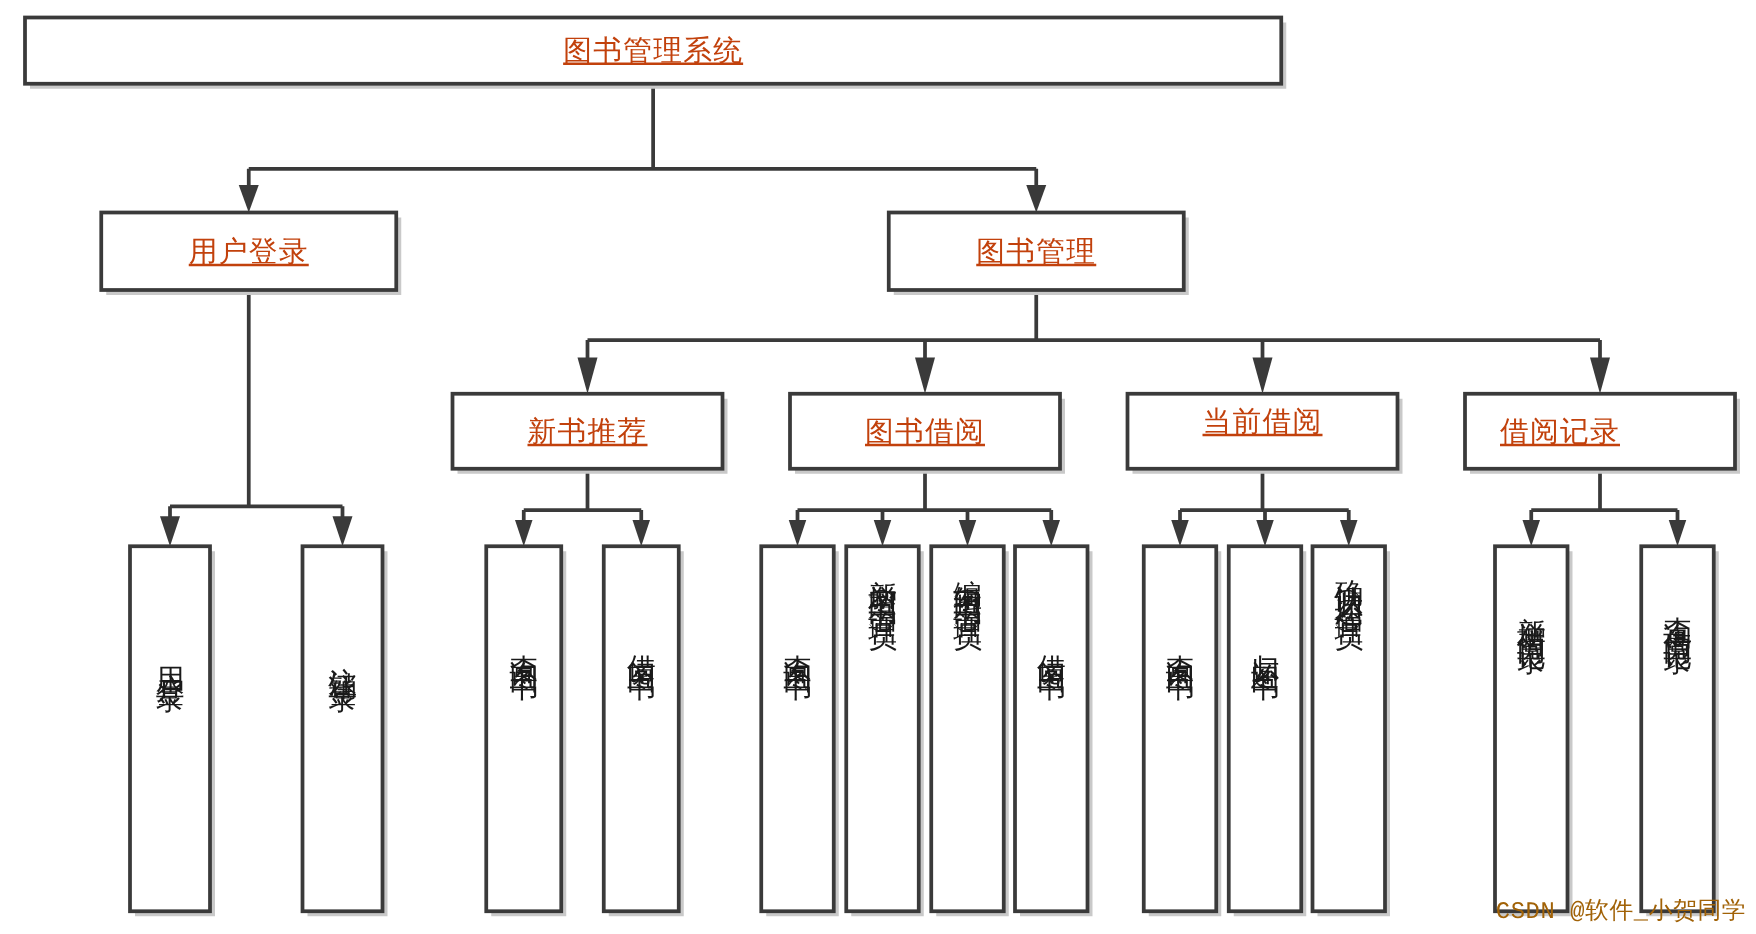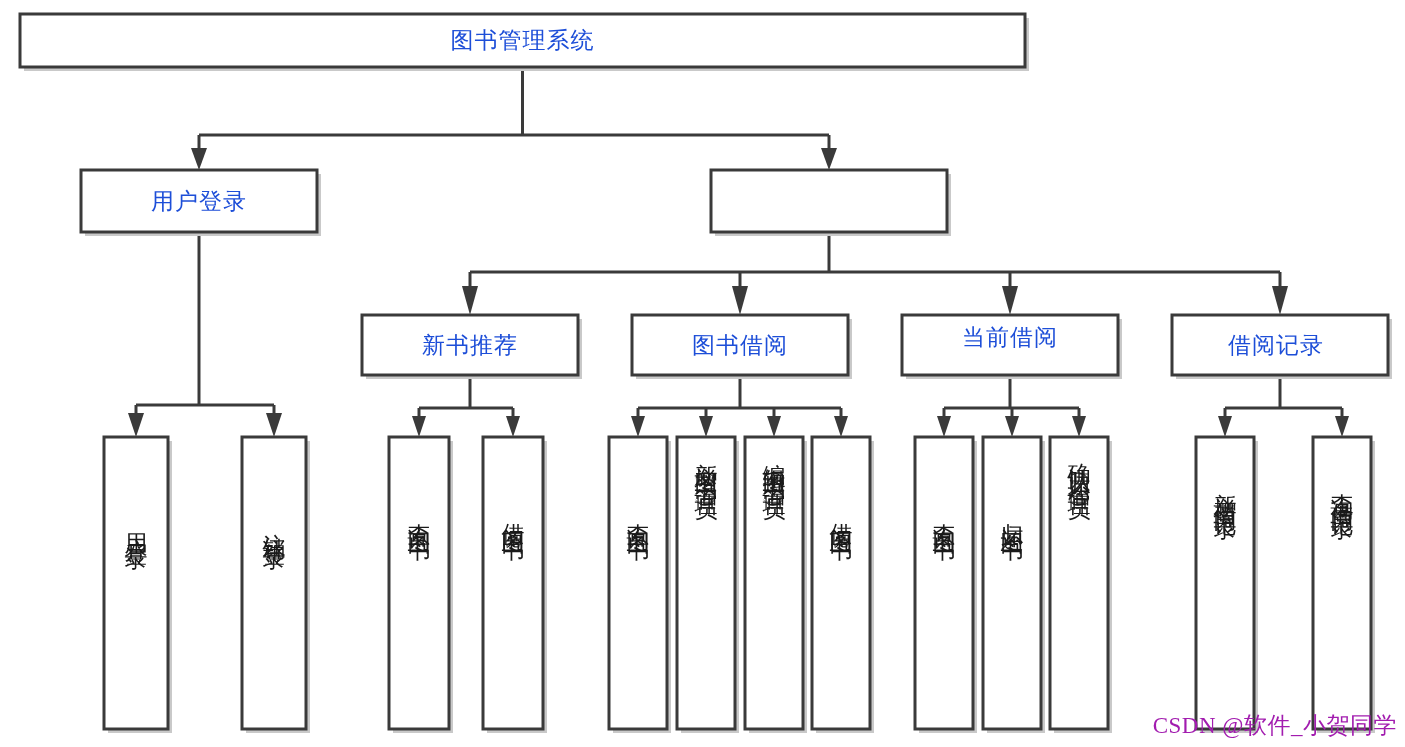--- a/index.html
+++ b/index.html
@@ -65,31 +65,32 @@
   .box-label-wrap {
     position: absolute;
     display: flex;
     align-items: center;
     justify-content: center;
     pointer-events: none;
   }
   .box-label-text {
     font-family: "Liberation Sans", sans-serif;
     font-size: 23px;
-    color: #1d4ed8;
+    color: #c2410c;
     white-space: nowrap;
     letter-spacing: 1px;
+    text-decoration: underline;
   }
   #watermark {
     position: absolute;
     right: 8px;
     bottom: 6px;
-    font-family: Liberation Serif, serif;
-    font-size: 23px;
-    color: #a21caf;
+    font-family: Liberation Mono, monospace;
+    font-size: 19px;
+    color: #a16207;
     letter-spacing: 0.5px;
     user-select: none;
   }
 </style>
 </head>
 <body>
 
 <div id="diagram-root">
 
   <svg class="diagram-canvas" viewBox="0 0 1405 747" xmlns="http://www.w3.org/2000/svg">
@@ -223,34 +224,37 @@
   </svg>
 
   <div class="box-label-wrap" style="left:20px; top:14px; width:1005px; height:53px;">
     <span class="box-label-text">图书管理系统</span>
   </div>
 
   <div class="box-label-wrap" style="left:81px; top:170px; width:236px; height:62px;">
     <span class="box-label-text">用户登录</span>
   </div>
 
+  <div class="box-label-wrap" style="left:711px; top:170px; width:236px; height:62px;">
+    <span class="box-label-text">图书管理</span>
+  </div>
 
   <div class="box-label-wrap" style="left:632px; top:315px; width:216px; height:60px;">
     <span class="box-label-text">图书借阅</span>
   </div>
 
   <div class="box-label-wrap" style="left:362px; top:315px; width:216px; height:60px;">
     <span class="box-label-text">新书推荐</span>
   </div>
 
   <div class="box-label-wrap" style="left:902px; top:315px; width:216px; height:44px;">
     <span class="box-label-text">当前借阅</span>
   </div>
 
-  <div class="box-label-wrap" style="left:1168px; top:315px; width:216px; height:60px;">
+  <div class="box-label-wrap" style="left:1140px; top:315px; width:216px; height:60px;">
     <span class="box-label-text">借阅记录</span>
   </div>
 
   <div class="leaf-label-wrap" style="left:104px; top:437px; width:64px; height:292px;">
     <span class="leaf-label-text" style="margin-top:78px;">用户登录</span>
   </div>
 
   <div class="leaf-label-wrap" style="left:242px; top:437px; width:64px; height:292px;">
     <span class="leaf-label-text" style="margin-top:78px;">注销登录</span>
   </div>

